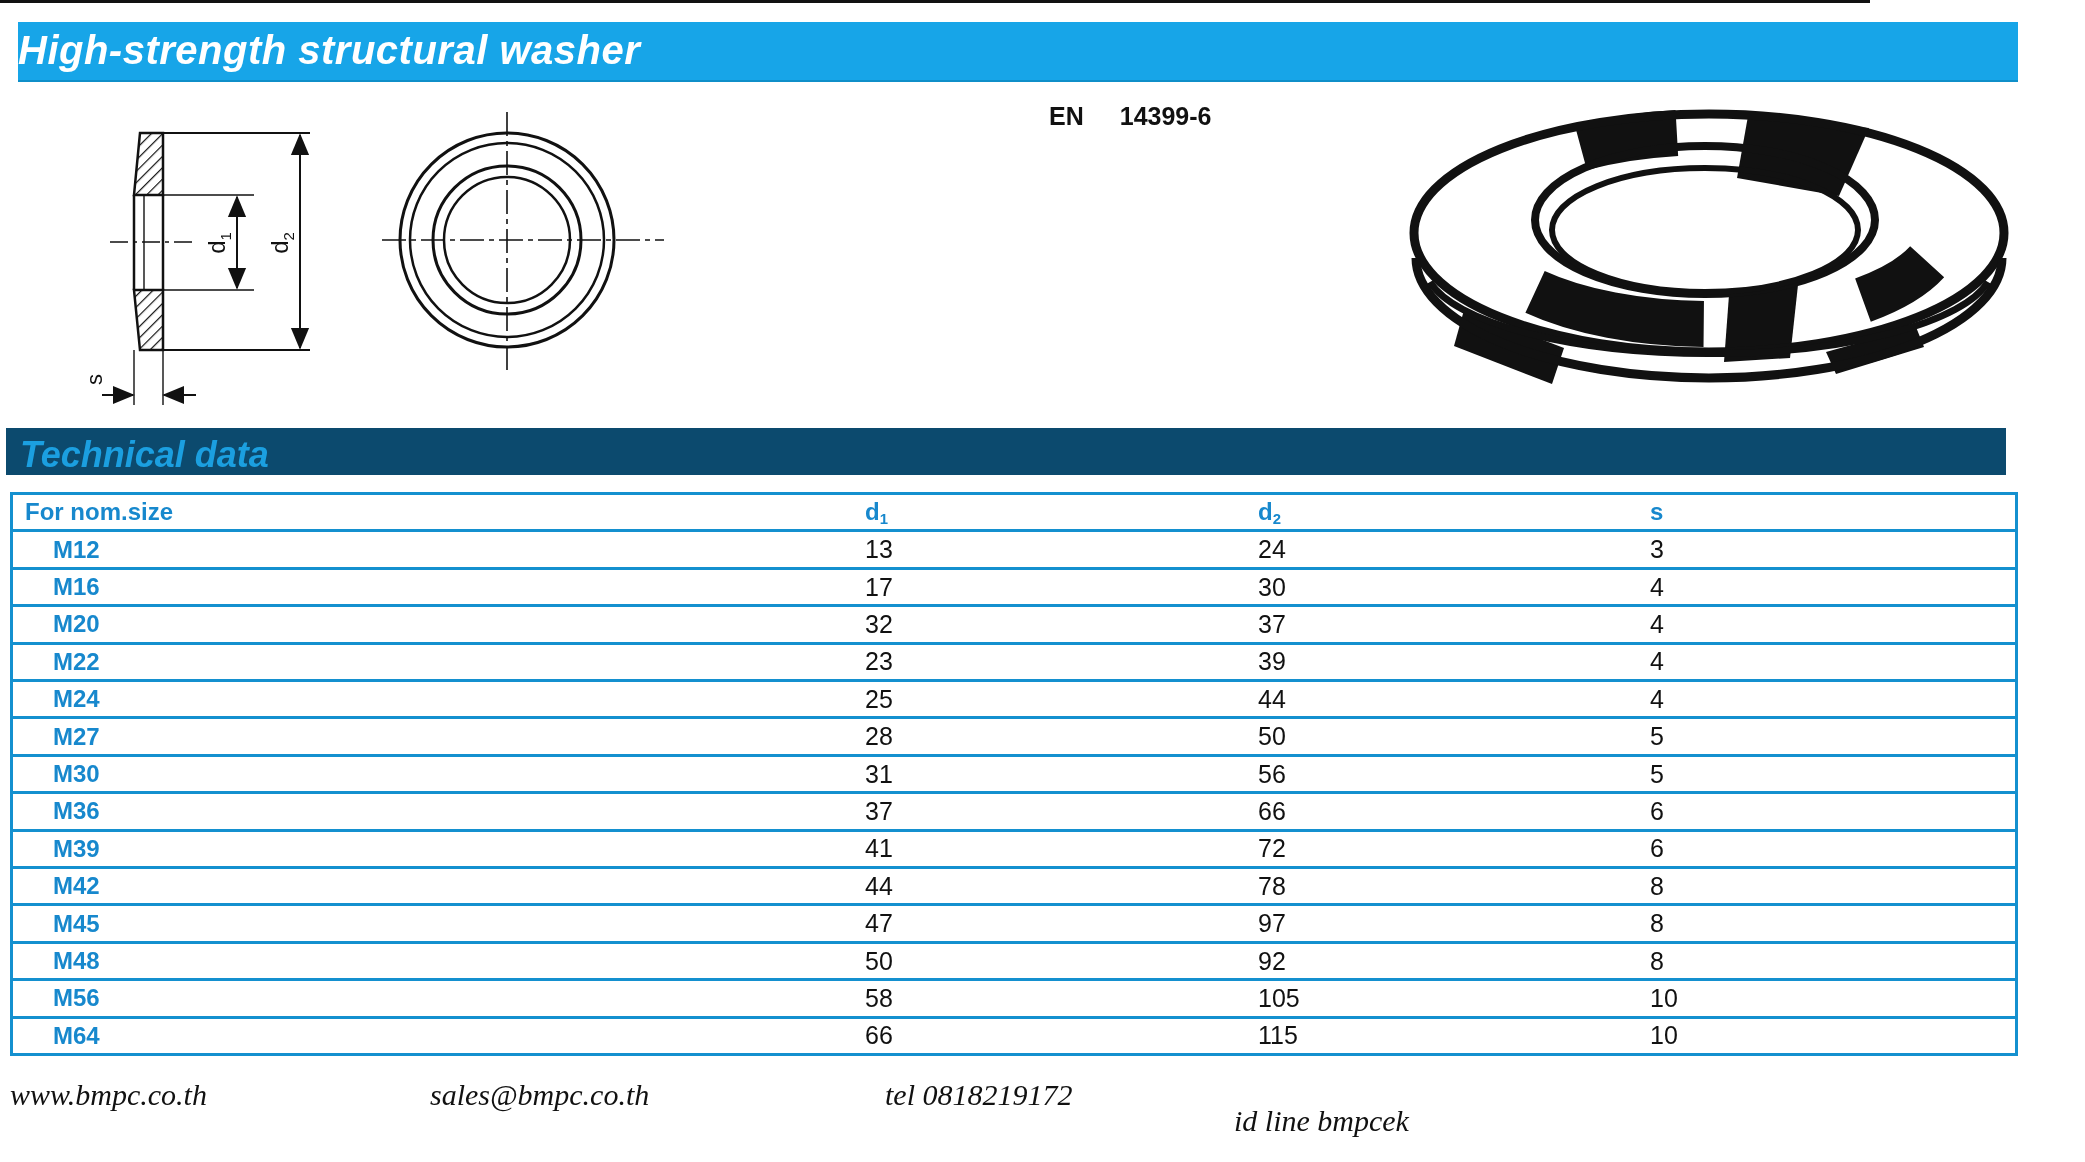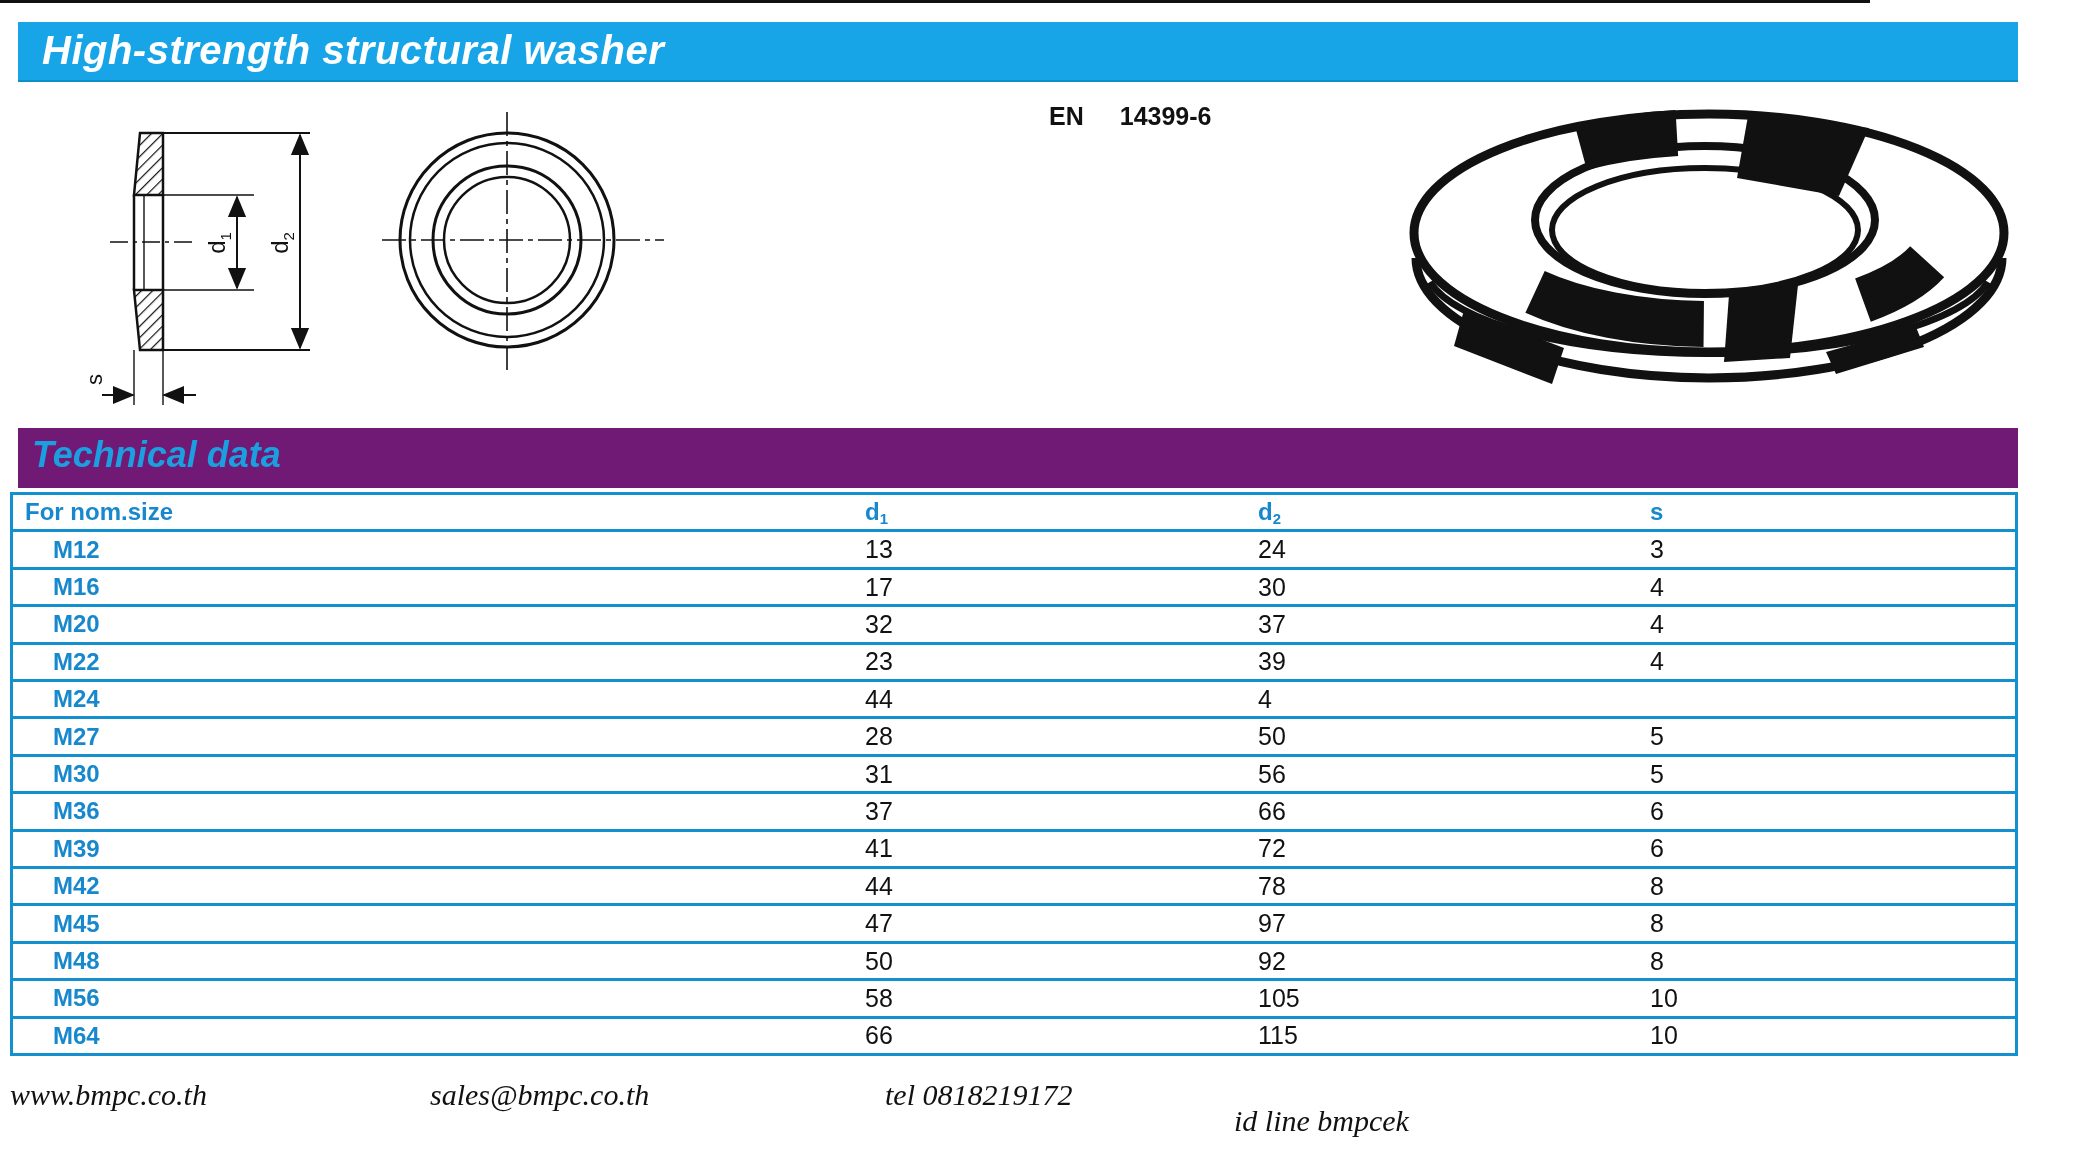--- a/index.html
+++ b/index.html
@@ -12,31 +12,31 @@
   }
   .abs{position:absolute;}
   
   .top-line{left:0;top:0;width:1870px;height:3px;background:#111;}
   
   .title-bar{
     left:18px;top:22px;width:2000px;height:58px;
     background:#17a5e8;border-bottom:2px solid #0f8fc9;
   }
   .title-bar .t{
-    display:block;padding-left:24px;line-height:56px;
+    display:block;line-height:56px;
     font-size:40px;font-weight:bold;font-style:italic;color:#ffffff;
     letter-spacing:0.5px;
   }
   
   .standard{left:1025px;top:102px;font-size:25px;font-weight:bold;color:#111;margin-left:24px;}
   .standard .num{margin-left:36px;}
   
   .tech-strip{
-    left:18px;top:428px;width:2000px;height:60px;
-    background:#701a75;
+    left:6px;top:428px;width:2000px;height:47px;
+    background:#0c4a6e;
   }
   .tech-strip .t{
     display:block;padding-left:14px;line-height:54px;
     font-size:36px;font-weight:bold;font-style:italic;color:#1b9fe0;
   }
   
   .dtable{
     left:10px;top:492px;width:2008px;height:564px;
     border:3px solid #1490cf;background:#fff;
     display:flex;flex-direction:column;box-sizing:border-box;
@@ -172,20 +172,21 @@
     <span class="num">4</span>
   </div>
   <div class="drow">
     <span class="c1 size">M22</span>
     <span class="num">23</span>
     <span class="num">39</span>
     <span class="num">4</span>
   </div>
   <div class="drow">
     <span class="c1 size">M24</span>
+    <span class="num">25</span>
     <span class="num">44</span>
     <span class="num">4</span>
   </div>
   <div class="drow">
     <span class="c1 size">M27</span>
     <span class="num">28</span>
     <span class="num">50</span>
     <span class="num">5</span>
   </div>
   <div class="drow">

